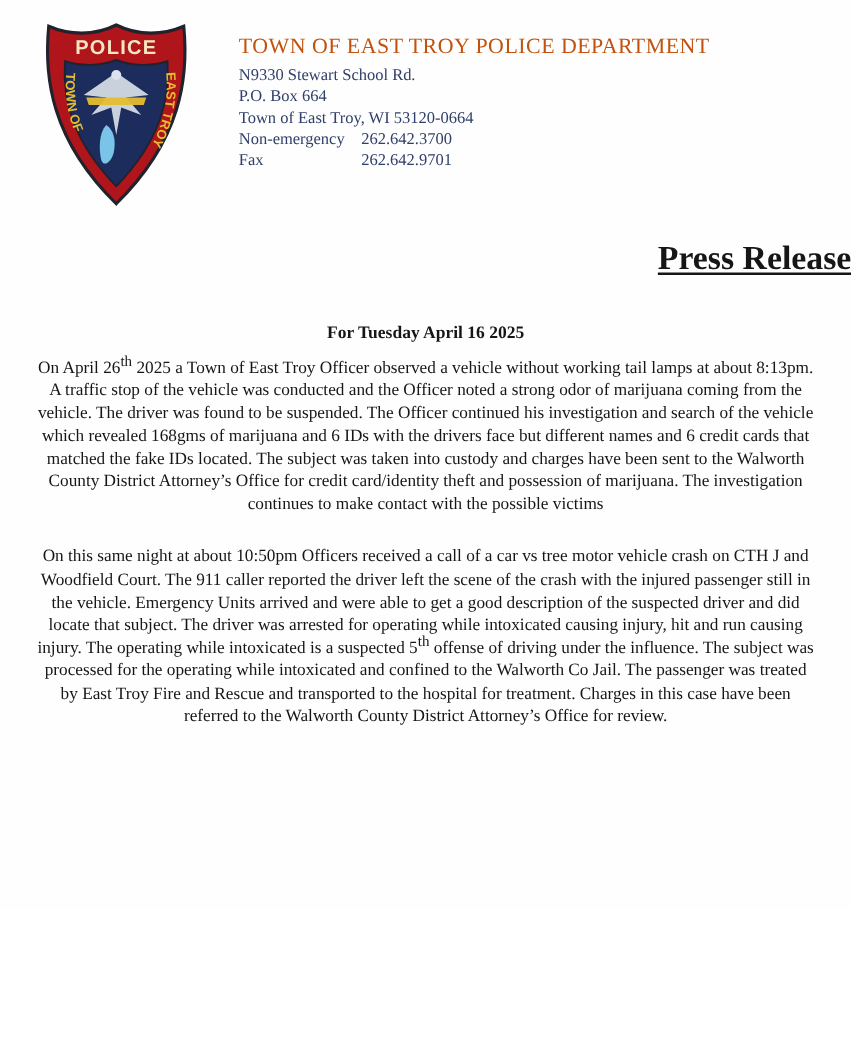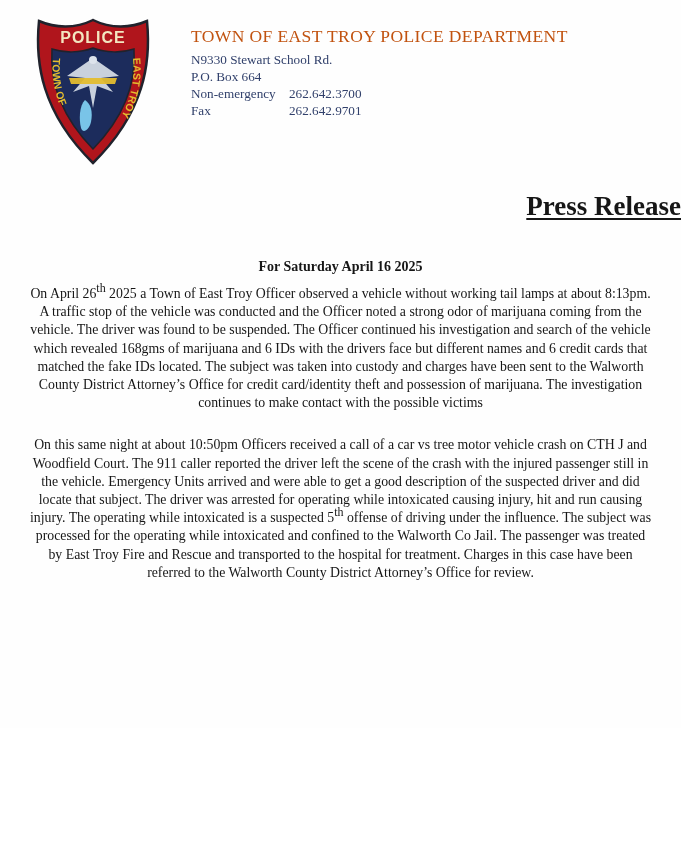--- a/index.html
+++ b/index.html
@@ -52,34 +52,35 @@
         <textPath href="#rightArc">EAST TROY</textPath>
       </text>
     </svg>
   </div>
 
   <div class="header-text">
     <div class="dept-title" style="color: rgb(193, 82, 15);">TOWN OF EAST TROY POLICE DEPARTMENT</div>
     <div class="addr" style="color: rgb(49, 64, 107);">
       <div>N9330 Stewart School Rd.</div>
       <div>P.O. Box 664</div>
+      <div>Town of East Troy, WI  53120-0664</div>
       <div class="contact-row">
         <span class="label">Non-emergency</span><span>262.642.3700</span>
       </div>
       <div class="contact-row">
         <span class="label">Fax</span><span>262.642.9701</span>
       </div>
     </div>
   </div>
 
   <div class="doc-title">
     <span class="underlined">Press Release</span>
   </div>
 
-  <div class="date-heading">For Saturday April 16 2025</div>
+  <div class="date-heading">For Tuesday April 16 2025</div>
 
   <div class="body-content">
     <p class="p1"><span>On April 26</span><sup>th</sup><span> 2025 a Town of East Troy Officer observed a vehicle without working tail lamps at about 8:13pm. A traffic stop of the vehicle was conducted and the Officer noted a strong odor of marijuana coming from the vehicle. The driver was found to be suspended. The Officer continued his investigation and search of the vehicle which revealed 168gms of marijuana and 6 IDs with the drivers face but different names and 6 credit cards that matched the fake IDs located. The subject was taken into custody and charges have been sent to the Walworth County District Attorney’s Office for credit card/identity theft and possession of marijuana. The investigation continues to make contact with the possible victims</span></p>
     <p class="p2"><span>On this same night at about 10:50pm Officers received a call of a car vs tree motor vehicle crash on CTH J and Woodfield Court. The 911 caller reported the driver left the scene of the crash with the injured passenger still in the vehicle. Emergency Units arrived and were able to get a good description of the suspected driver and did locate that subject. The driver was arrested for operating while intoxicated causing injury, hit and run causing injury. The operating while intoxicated is a suspected 5</span><sup>th</sup><span> offense of driving under the influence. The subject was processed for the operating while intoxicated and confined to the Walworth Co Jail. The passenger was treated by East Troy Fire and Rescue and transported to the hospital for treatment. Charges in this case have been referred to the Walworth County District Attorney’s Office for review.</span></p>
   </div>
 
   <div class="signature">
     <div>Alan L. Gorecki</div>
     <div>Chief of Police</div>
     <div>Town of East Troy Police Department</div>

